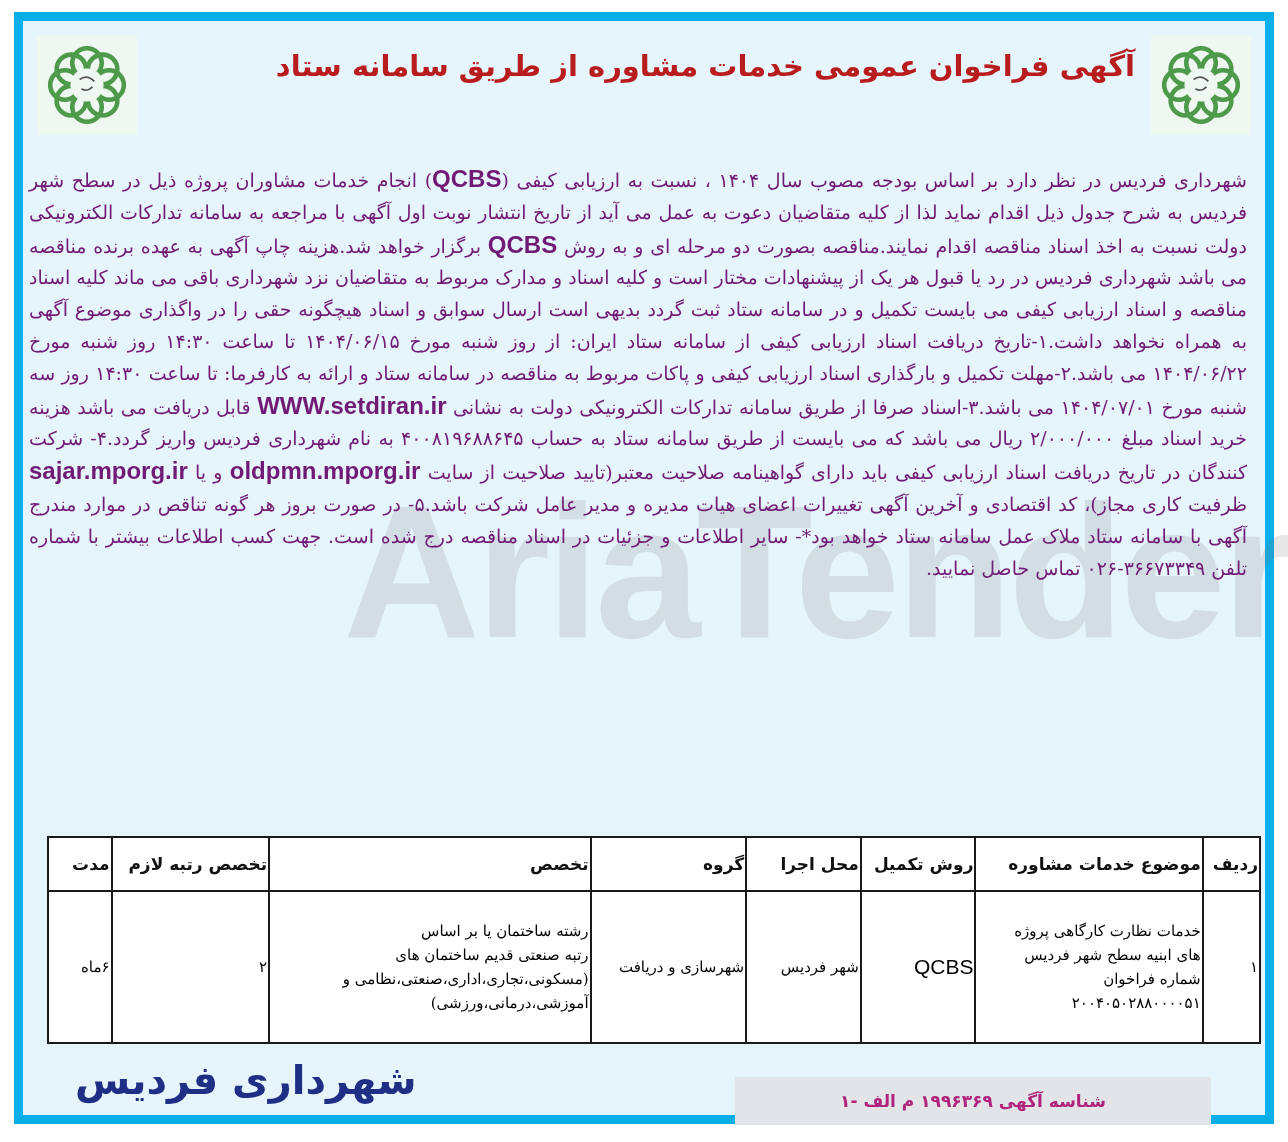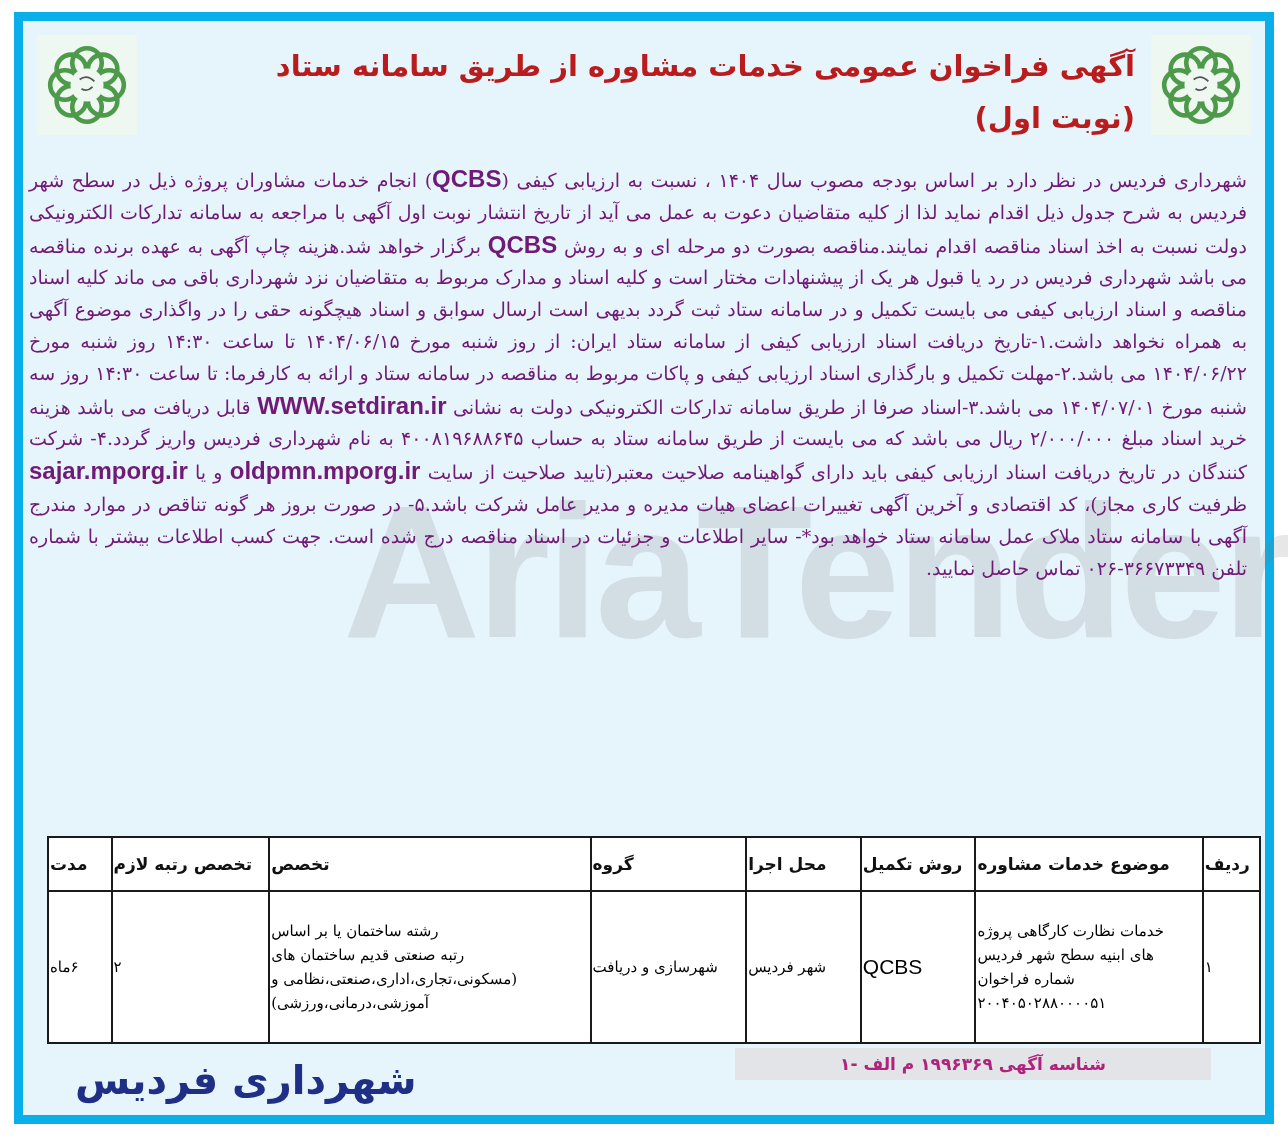--- a/index.html
+++ b/index.html
@@ -26,26 +26,26 @@
     position:absolute; left:6px; right:18px; top:142px;
     direction:rtl; text-align:justify; text-align-last:right;
     font-family:"DejaVu Serif", serif; font-size:19px; line-height:31.8px; color:#701a75;
   }
   .body-text b.en { font-family:"Liberation Sans", sans-serif; font-weight:bold; font-size:24px; unicode-bidi:embed; direction:ltr; }
   .date-line { direction:rtl; text-align:right; }
   table.grid {
     position:absolute; left:24px; right:24px; top:815px; border-collapse:collapse;
     direction:rtl; background:#ffffff; width:1214px;
   }
-  table.grid th, table.grid td { border:2px solid #1a1a1a; text-align:left; vertical-align:middle; }
+  table.grid th, table.grid td { border:2px solid #1a1a1a; text-align:right; vertical-align:middle; }
   table.grid th { height:50px; font-family:"DejaVu Sans", sans-serif; font-weight:bold; font-size:17px; color:#111; }
   table.grid td { height:148px; font-family:"DejaVu Serif", serif; font-size:15px; line-height:24px; color:#000000; }
   table.grid td.qcbs { font-family:"Liberation Sans", sans-serif; font-size:21px; }
   .footer-id {
-    position:absolute; right:54px; top:1027px; width:476px; height:32px; background:#e2e4e8;
+    position:absolute; right:54px; top:1056px; width:476px; height:48px; background:#e2e4e8;
     display:flex; align-items:center; justify-content:center; direction:rtl;
     color:#b0237c; font-weight:bold; font-size:17px;
   }
   .footer-brand {
     position:absolute; left:52px; top:1036px; direction:rtl; color:#1f2f86; font-weight:bold; font-size:40px;
   }
   .watermark {
     position:absolute; left:320px; top:420px; width:560px; height:260px; pointer-events:none;
     font-family:"Liberation Sans", sans-serif; font-weight:bold; font-size:190px; color:rgba(120,120,120,0.18);
     line-height:260px; letter-spacing:-4px;
@@ -86,21 +86,20 @@
           <circle cx="67" cy="67" r="16"></circle>
             <circle cx="33" cy="67" r="16"></circle>
         </g>
         <circle cx="50" cy="50" r="18" fill="#eef7f0"></circle>
         <path d="M42 44 q8 -6 16 2 M44 54 q6 4 12 -2" stroke="#555" stroke-width="2" fill="none"></path>
       </svg>
     </div>
 
     <div class="title">
       <div class="l1">آگهی فراخوان عمومی خدمات مشاوره  از طریق سامانه ستاد</div>
-      <div class="l2">(نوبت اول)</div>
     </div>
 
     <div class="body-text">
       <span>شهرداری فردیس در نظر دارد بر اساس بودجه مصوب سال ۱۴۰۴ ، نسبت به ارزیابی کیفی (</span><b class="en">QCBS</b><span>) انجام خدمات مشاوران پروژه ذیل در سطح شهر فردیس به شرح جدول ذیل اقدام نماید لذا از کلیه متقاضیان دعوت به عمل می آید از تاریخ انتشار نوبت اول آگهی با مراجعه به سامانه تدارکات الکترونیکی دولت نسبت به اخذ اسناد مناقصه اقدام نمایند.مناقصه بصورت دو مرحله ای و به روش </span><b class="en">QCBS</b><span> برگزار خواهد شد.هزینه چاپ آگهی به عهده برنده مناقصه می باشد شهرداری فردیس در رد یا قبول هر یک از پیشنهادات مختار است و کلیه اسناد و مدارک مربوط به متقاضیان نزد شهرداری باقی می ماند کلیه اسناد مناقصه و اسناد ارزیابی کیفی می بایست تکمیل و در سامانه ستاد ثبت گردد بدیهی است ارسال سوابق و اسناد هیچگونه حقی را در واگذاری موضوع آگهی به همراه نخواهد داشت.۱-تاریخ دریافت اسناد ارزیابی کیفی از سامانه ستاد ایران: از روز شنبه  مورخ ۱۴۰۴/۰۶/۱۵ تا ساعت ۱۴:۳۰ روز شنبه مورخ ۱۴۰۴/۰۶/۲۲ می باشد.۲-مهلت تکمیل و بارگذاری اسناد ارزیابی کیفی و پاکات مربوط به مناقصه در سامانه ستاد و ارائه به کارفرما: تا ساعت ۱۴:۳۰ روز سه شنبه مورخ ۱۴۰۴/۰۷/۰۱ می باشد.۳-اسناد صرفا از طریق سامانه تدارکات الکترونیکی دولت به نشانی </span><b class="en">WWW.setdiran.ir</b><span> قابل دریافت می باشد هزینه خرید اسناد مبلغ ۲/۰۰۰/۰۰۰ ریال می باشد که می بایست از طریق سامانه ستاد به حساب ۴۰۰۸۱۹۶۸۸۶۴۵ به نام شهرداری فردیس واریز گردد.۴- شرکت کنندگان در تاریخ دریافت اسناد ارزیابی کیفی باید دارای گواهینامه صلاحیت معتبر(تایید صلاحیت از سایت </span><b class="en">oldpmn.mporg.ir</b><span> و یا </span><b class="en">sajar.mporg.ir</b><span> ظرفیت کاری مجاز)، کد اقتصادی و آخرین آگهی تغییرات اعضای هیات مدیره و مدیر عامل شرکت باشد.۵- در صورت بروز هر گونه تناقص در موارد مندرج آگهی با سامانه ستاد ملاک عمل سامانه ستاد خواهد بود*-  سایر اطلاعات و جزئیات در اسناد مناقصه درج شده است. جهت کسب اطلاعات بیشتر با شماره تلفن ۳۶۶۷۳۳۴۹-۰۲۶ تماس حاصل نمایید.</span>
     </div>
 
     <table class="grid">
       <colgroup>
         <col style="width:56px">
           <col style="width:222px">

